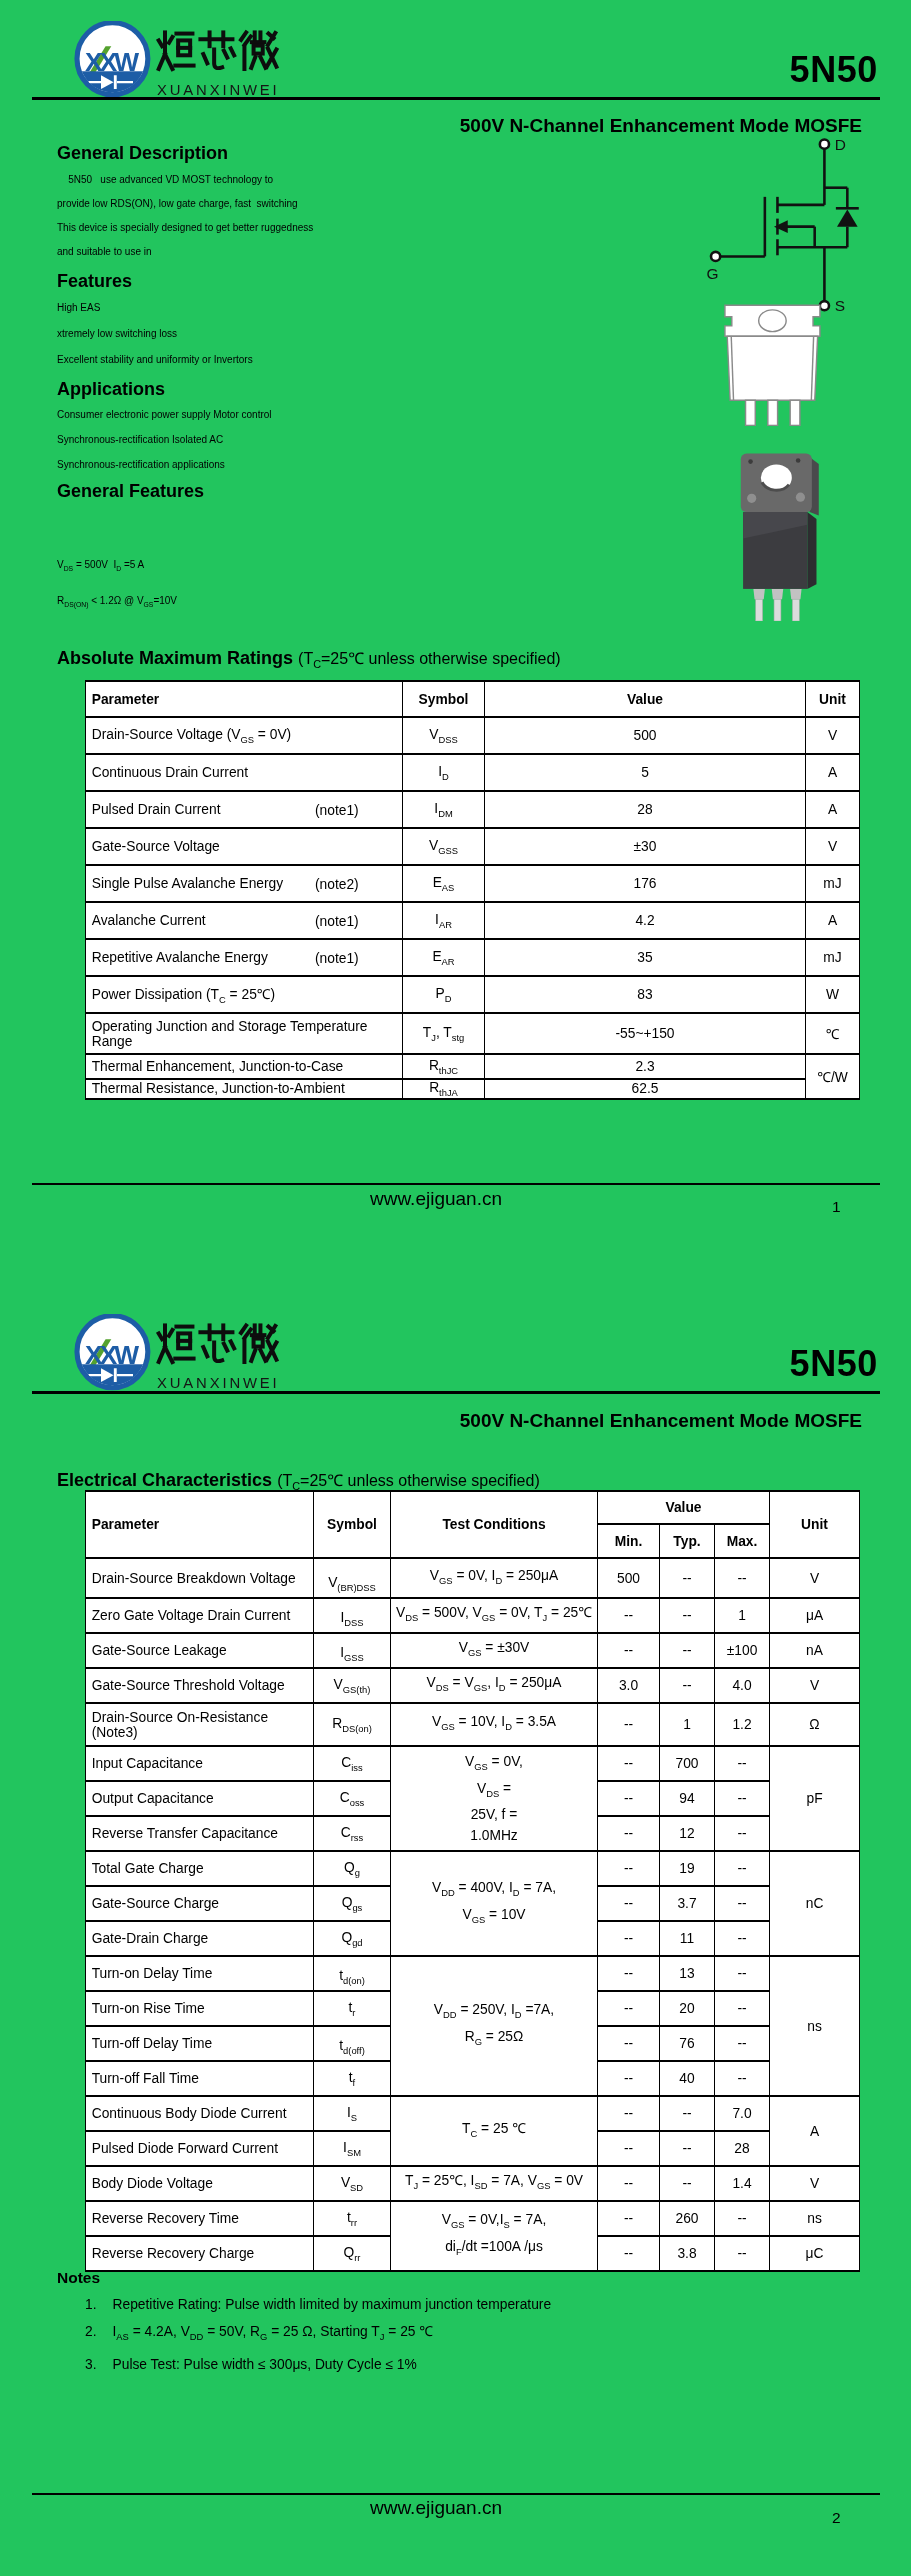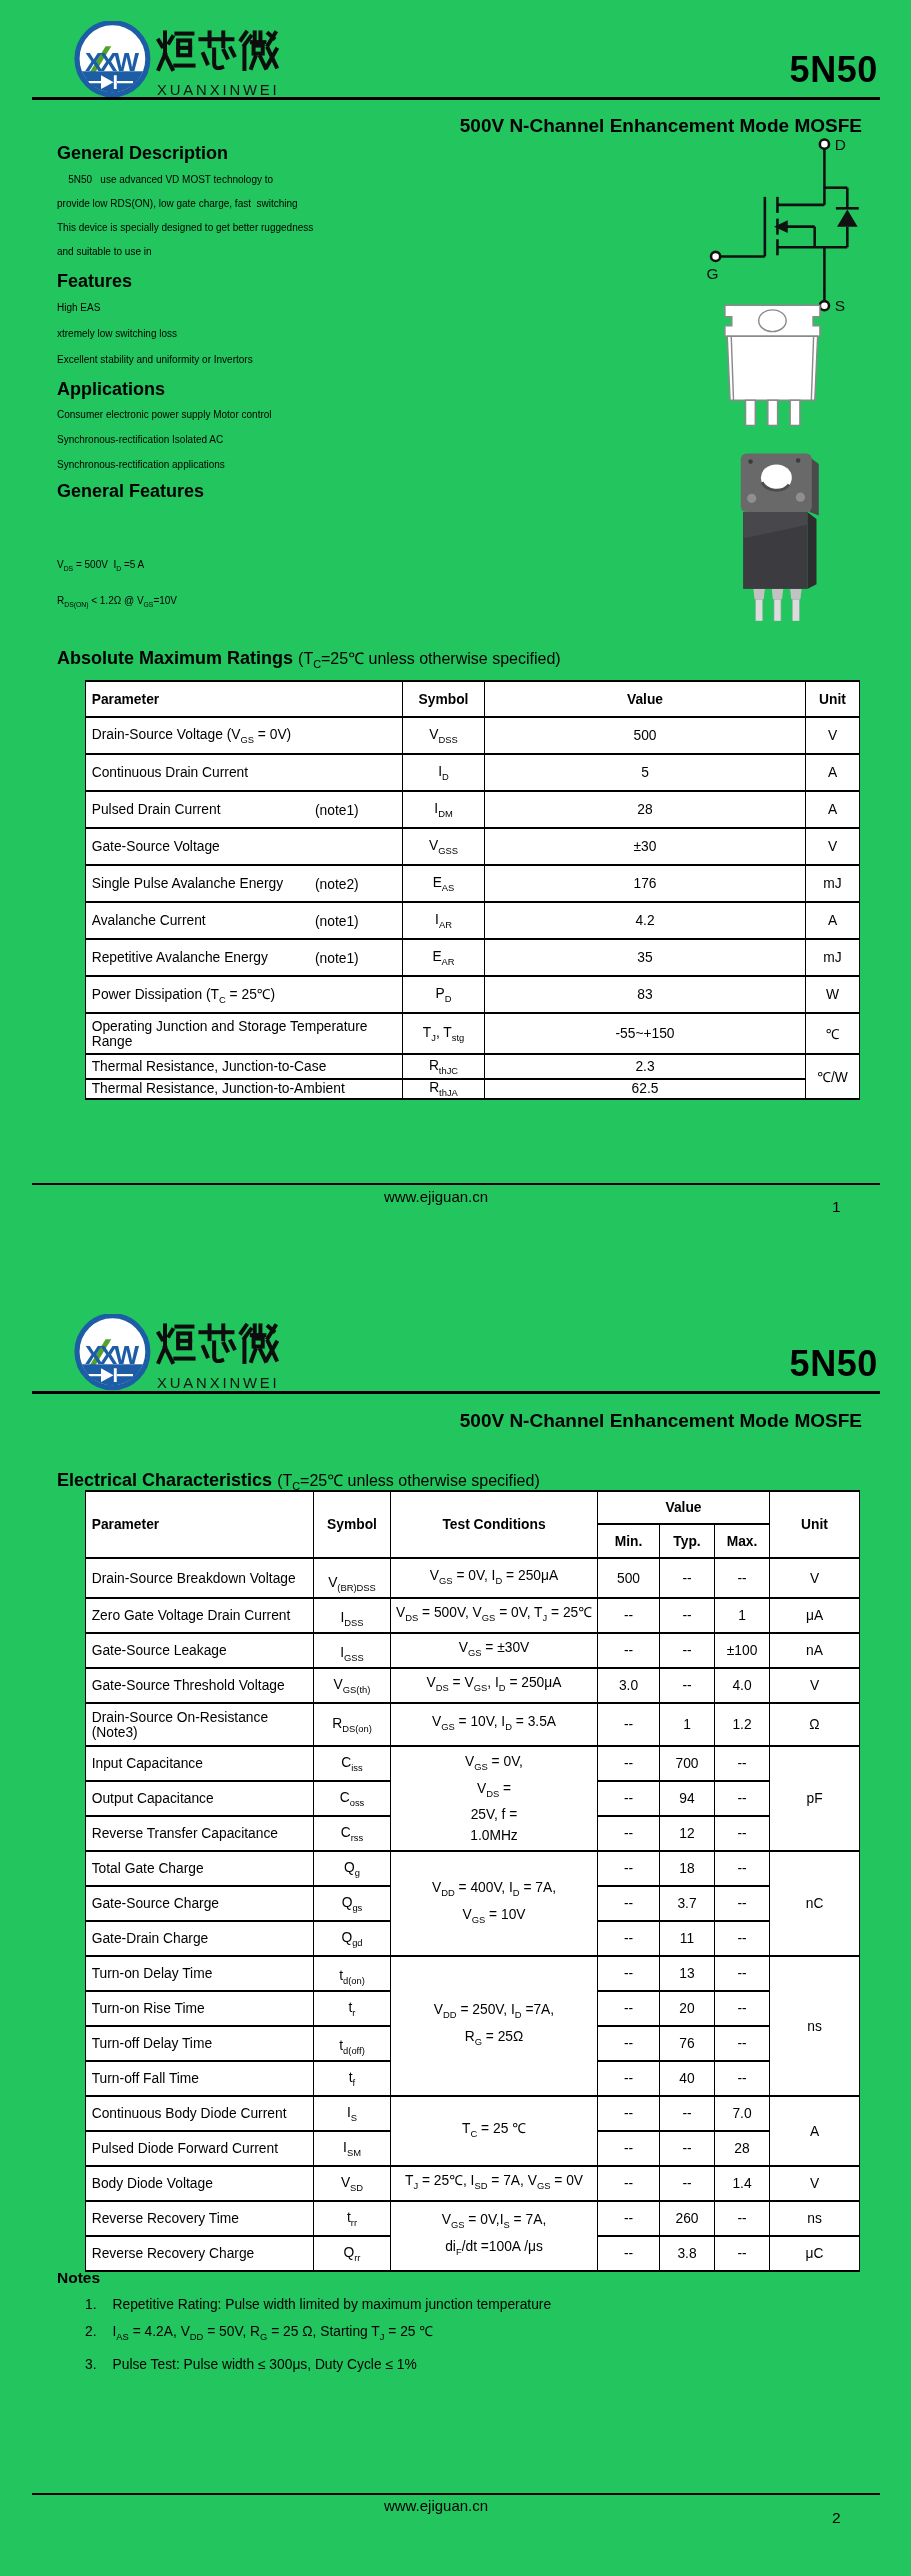--- a/index.html
+++ b/index.html
@@ -26,21 +26,21 @@
   .condcell{line-height:21px;}
   
   .tbl-title{font-size:18px;}
   .tbl-title .bold{font-weight:bold;}
   .tbl-title .suffix{font-weight:normal;font-size:16px;}
   
   .note-item{display:flex;font-size:13.8px;line-height:27px;}
   .note-num{width:27.5px;flex:0 0 27.5px;}
   
   .foot-rule{height:2.3px;background:#000;left:32px;width:848px;}
-  .foot-site{left:0;width:872px;text-align:center;font-size:15px;}
+  .foot-site{left:0;width:872px;text-align:center;font-size:19px;}
   .foot-num{font-size:15.5px;}
 </style>
 </head>
 <body>
 
 <div class="page" id="page1">
 
   <svg class="abs" style="left:73px;top:20.7px;" width="224" height="80" viewBox="0 0 390 140">
     <defs>
         <clipPath id="bandclip1">
@@ -262,21 +262,21 @@
           <td>83</td>
           <td>W</td>
         </tr>
         <tr style="height: 41px;">
           <td class="pcell"><span>Operating Junction and Storage Temperature<br>Range</span></td>
           <td>T<sub>J</sub>, T<sub>stg</sub></td>
           <td>-55~+150</td>
           <td>℃</td>
         </tr>
         <tr style="height: 25px;">
-          <td class="pcell"><span>Thermal Resistance, Junction-to-Case</span></td>
+          <td class="pcell"><span>Thermal Enhancement, Junction-to-Case</span></td>
           <td>R<sub>thJC</sub></td>
           <td>2.3</td>
           <td rowspan="2">℃/W</td>
         </tr>
         <tr style="height: 17px;">
           <td class="pcell"><span>Thermal Resistance, Junction-to-Ambient</span></td>
           <td>R<sub>thJA</sub></td>
           <td>62.5</td>
         </tr>
       </tbody>
@@ -445,21 +445,21 @@
           <td>C<sub>rss</sub></td>
           <td>--</td>
           <td>12</td>
           <td>--</td>
         </tr>
         <tr style="height: 35px;">
           <td class="pcell">Total Gate Charge</td>
           <td>Q<sub>g</sub></td>
           <td class="condcell" rowspan="3">V<sub>DD</sub> = 400V, I<sub>D</sub> = 7A,<br>V<sub>GS</sub> = 10V</td>
           <td>--</td>
-          <td>18</td>
+          <td>19</td>
           <td>--</td>
           <td rowspan="3">nC</td>
         </tr>
         <tr style="height: 35px;">
           <td class="pcell">Gate-Source Charge</td>
           <td>Q<sub>gs</sub></td>
           <td>--</td>
           <td>3.7</td>
           <td>--</td>
         </tr>

